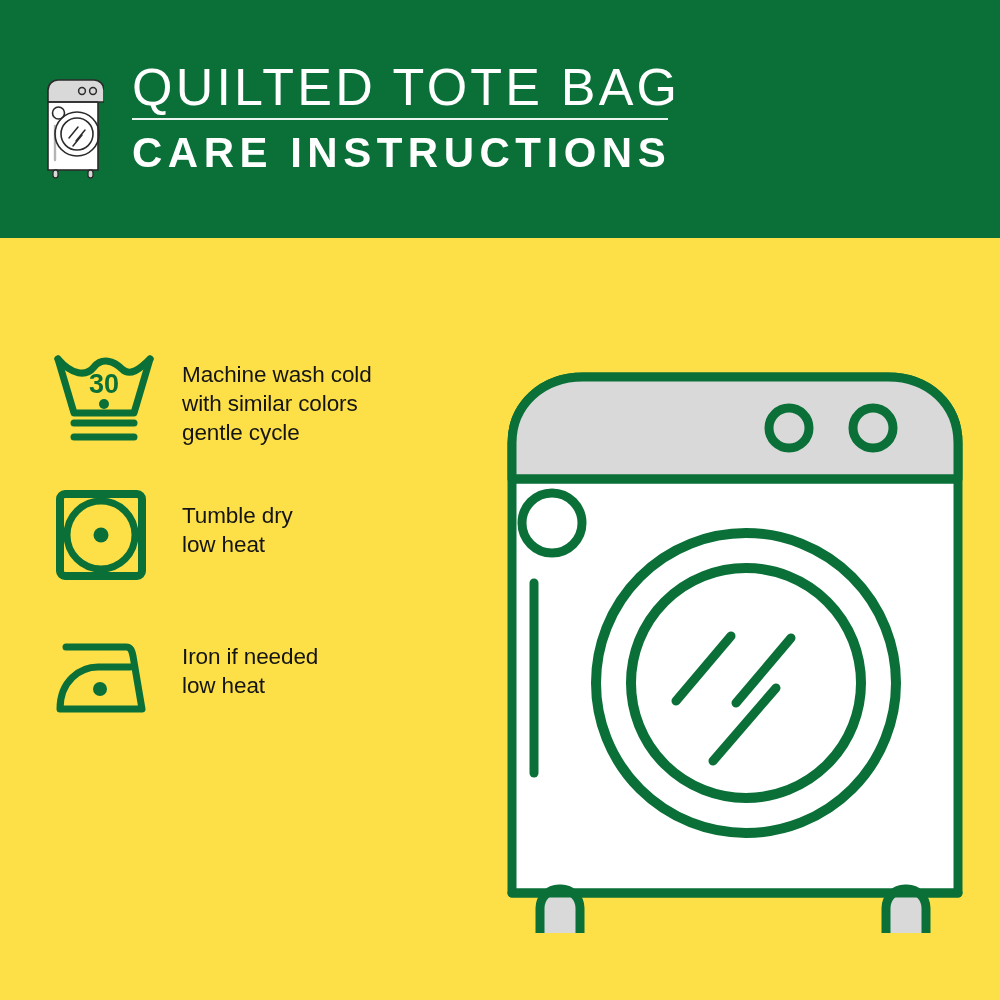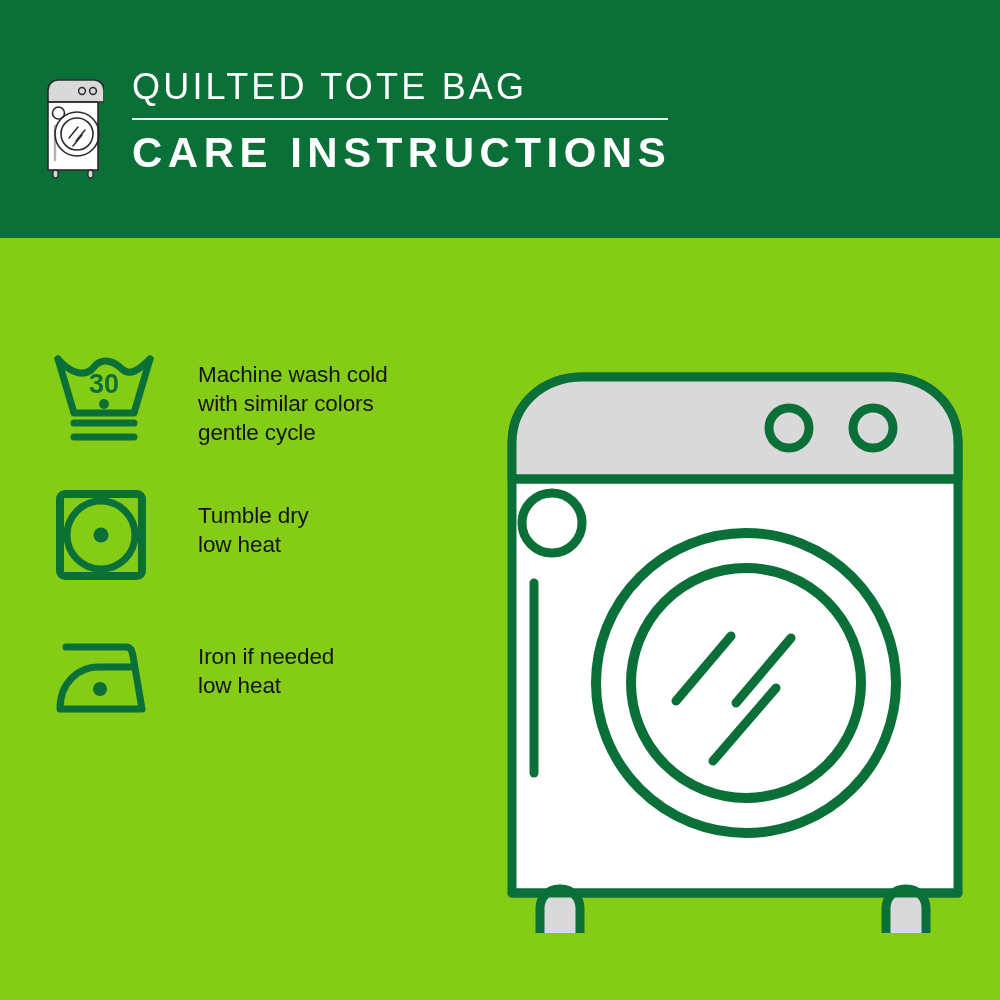--- a/index.html
+++ b/index.html
@@ -34,21 +34,21 @@
     flex:0 0 62px;
     margin-top:8px;
   }
   .title-block {
     margin-left:28px;
     display:flex;
     flex-direction:column;
   }
   .title-line1 {
     color:#ffffff;
-    font-size:36px;
+    font-size:52px;
     font-weight:300;
     letter-spacing:3.2px;
     line-height:50px;
     white-space:nowrap;
   }
   .title-rule {
     width:536px;
     height:2px;
     background:#ffffff;
     margin:6px 0 8px 0;
@@ -61,21 +61,21 @@
     letter-spacing:5.5px;
     line-height:50px;
     white-space:nowrap;
   }
 
   
   .body-area {
     position:absolute;
     left:0; top:238px;
     width:1000px; height:762px;
-    background:#84cc16;
+    background:#fde047;
   }
 
   
   .care-list {
     position:absolute;
     left:52px; top:105px;
     width:420px;
   }
   .care-row {
     display:flex;
@@ -83,21 +83,21 @@
     height:141px;
   }
   .care-symbol {
     flex:0 0 114px;
     width:114px; height:104px;
     display:flex;
     align-items:center;
     justify-content:flex-start;
   }
   .care-text {
-    margin-left:32px;
+    margin-left:16px;
     padding-top:17px;
     color:#141414;
     font-size:22.5px;
     font-weight:400;
     line-height:29px;
     letter-spacing:-0.1px;
     white-space:pre-line;
   }
 
   

